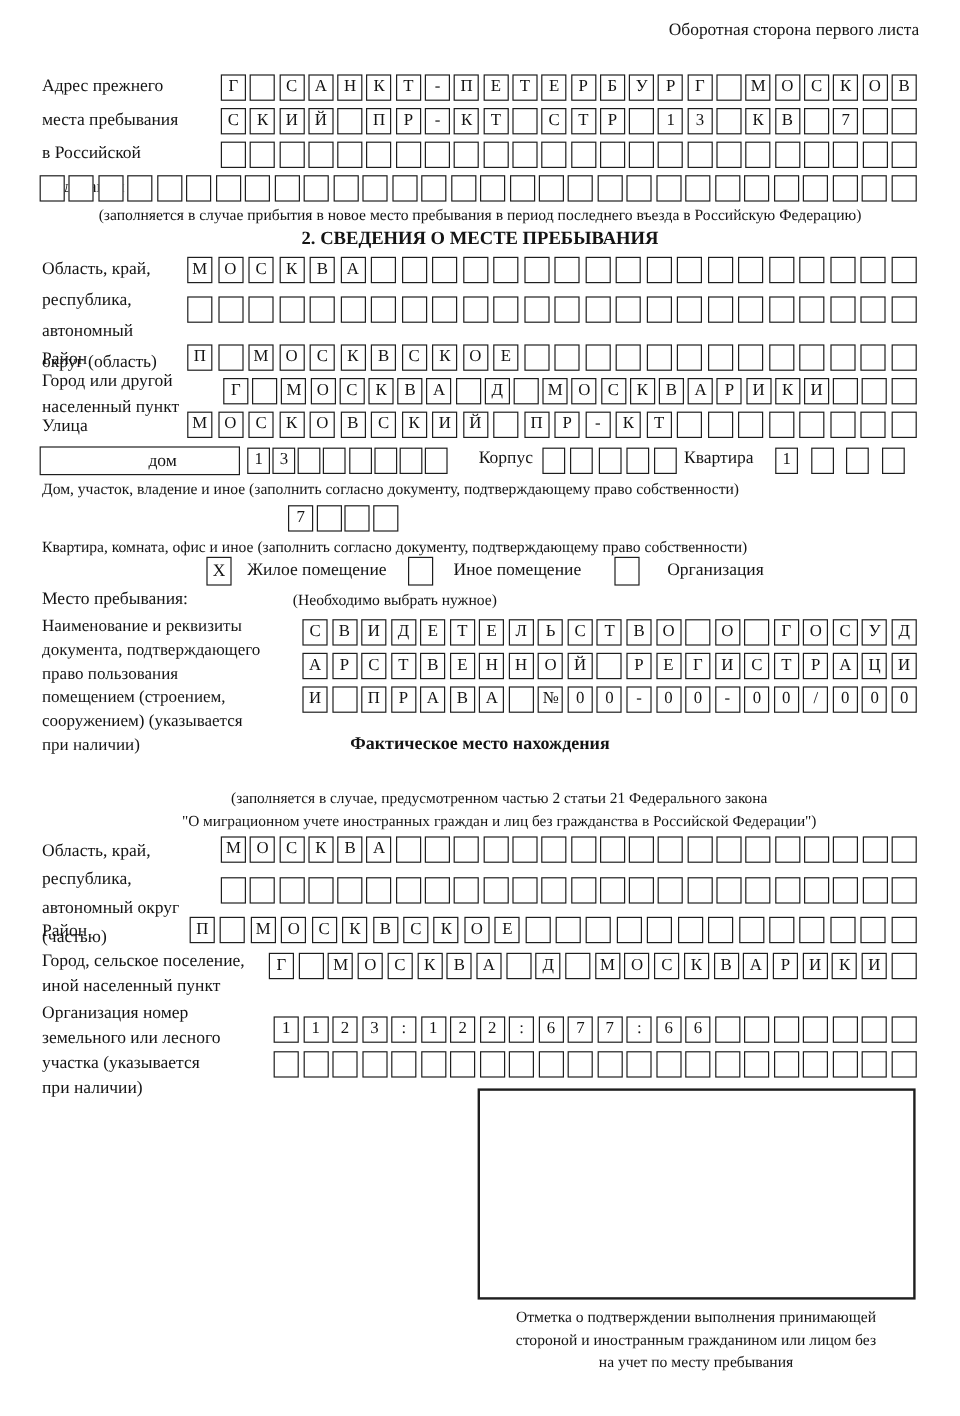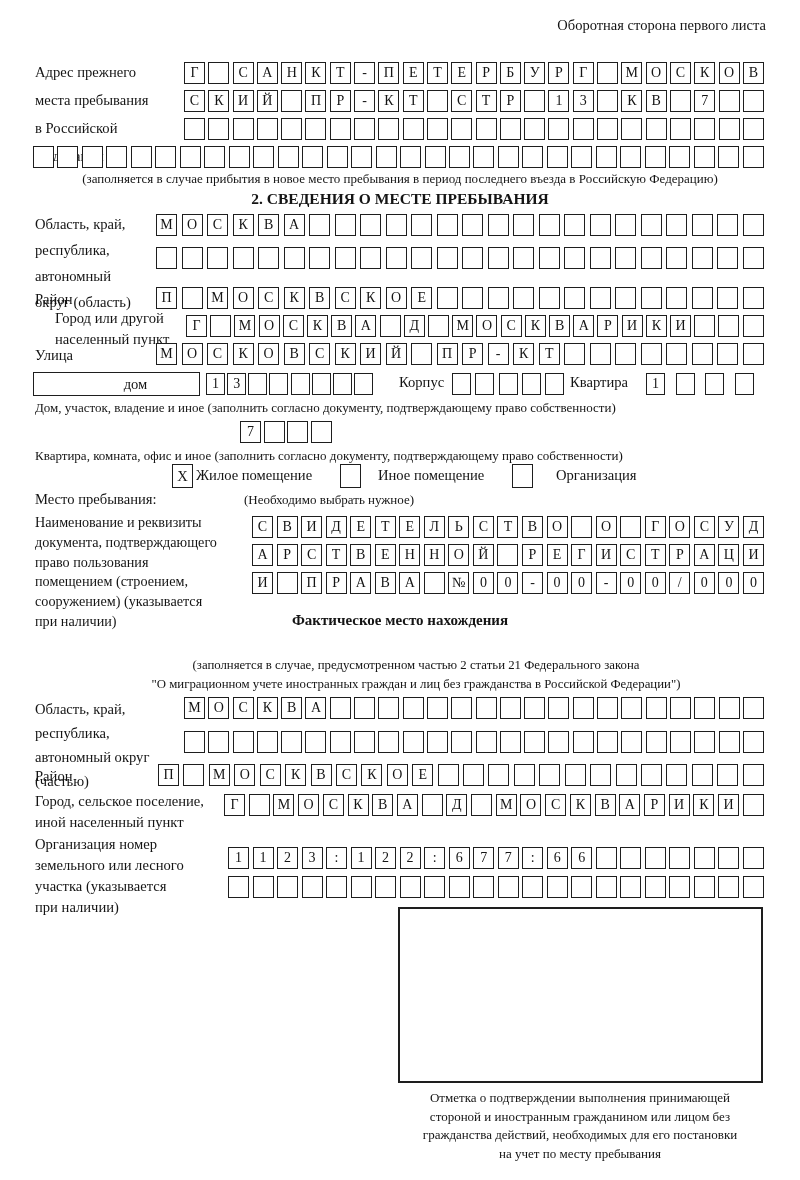--- a/index.html
+++ b/index.html
@@ -27,37 +27,37 @@
   .r-prev-1{left:184px;top:90px;width:580px;}
   .r-prev-2{left:184px;top:118px;width:580px;}
   .r-prev-full{left:33px;top:146px;width:731px;}
   .note-prev{top:171px;}
   .sec2-title{top:190px;font-size:15.5px;}
   .reg2-lbl{left:35px;top:211px;line-height:26px;}
   .r-reg2-0{left:156px;top:214px;width:608px;}
   .r-reg2-1{left:156px;top:247px;width:608px;}
   .district2-lbl{left:35px;top:286px;}
   .r-district2{left:156px;top:287px;width:608px;}
-  .city2-lbl{left:35px;top:308px;line-height:21px;margin-left:20px;}
+  .city2-lbl{left:35px;top:308px;line-height:21px;}
   .r-city2{left:186px;top:315px;width:578px;}
   .street-lbl{left:35px;top:342px;}
   .r-street{left:156px;top:343px;width:608px;}
   .house-widebox{left:33px;top:372px;width:167px;height:24px;}
   .r-house{left:206px;top:373px;width:167px;}
   .korpus-lbl{left:399px;top:374px;font-size:14.6px;}
   .r-korpus{left:452px;top:373px;width:112px;}
   .stroenie-lbl{left:570px;top:374px;font-size:14.6px;}
   .r-stroenie{left:646px;top:373px;width:108px;}
   .house-note{left:35px;top:400px;}
   .apt-widebox{left:33px;top:420px;width:199px;height:24px;}
   .r-apt{left:240px;top:421px;width:92px;}
   .apt-note{left:35px;top:448px;}
   .stay-lbl{left:35px;top:467px;font-size:14.6px;margin-top:24px;}
   .chk-0{left:172px;top:464px;}
-  .opt0-lbl{left:196px;top:467px;font-size:14.6px;}
+  .opt0-lbl{left:206px;top:467px;font-size:14.6px;}
   .chk-1{left:340px;top:464px;}
   .opt1-lbl{left:378px;top:467px;font-size:14.6px;}
   .chk-2{left:512px;top:464px;}
   .opt2-lbl{left:556px;top:467px;font-size:14.6px;}
   .stay-note{left:244px;top:492px;}
   .doc-lbl{left:35px;top:513px;line-height:19.8px;font-size:14.2px;}
   .r-doc-0{left:252px;top:516px;width:512px;}
   .r-doc-1{left:252px;top:544px;width:512px;}
   .r-doc-2{left:252px;top:572px;width:512px;}
   .act-title{top:612px;font-size:15px;}
@@ -646,17 +646,16 @@
       <span class="cell"></span>
       <span class="cell"></span>
       <span class="cell"></span>
       <span class="cell"></span>
     </div>
 
   <div class="bigbox confirm-box"></div>
   <div class="confirm-note multiline">
       <div>Отметка о подтверждении выполнения принимающей</div>
       <div>стороной и иностранным гражданином или лицом без</div>
-      <div>гражданства действий, необходимых для его постановки</div>
       <div>на учет по месту пребывания</div>
     </div>
 
 </div>
 
 </body></html>

